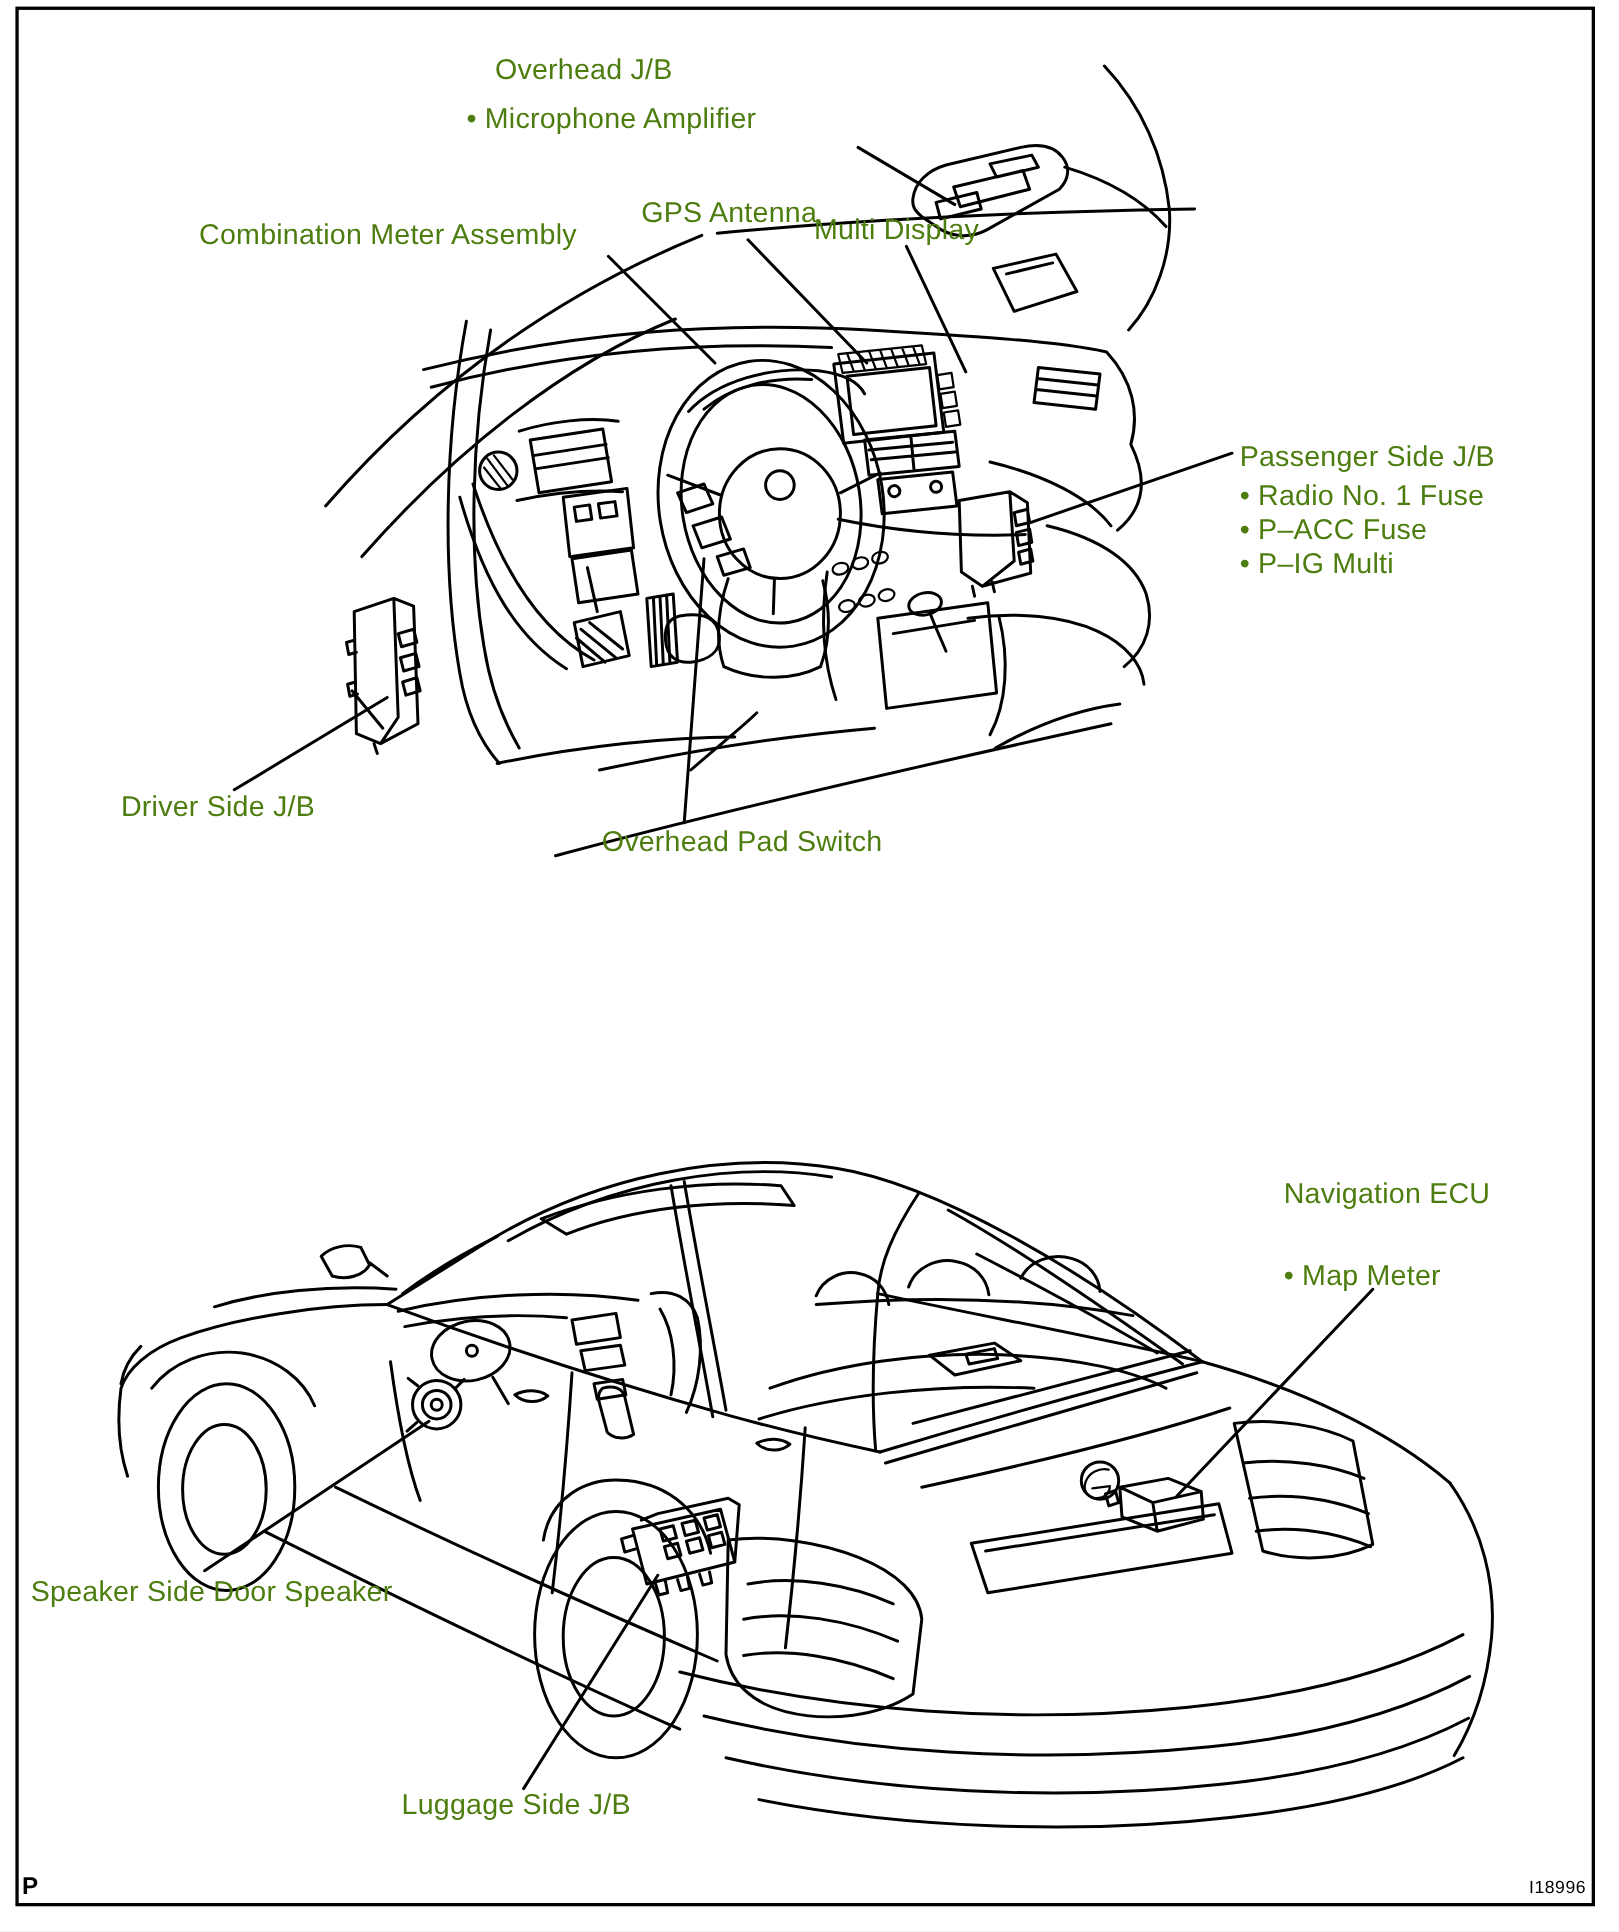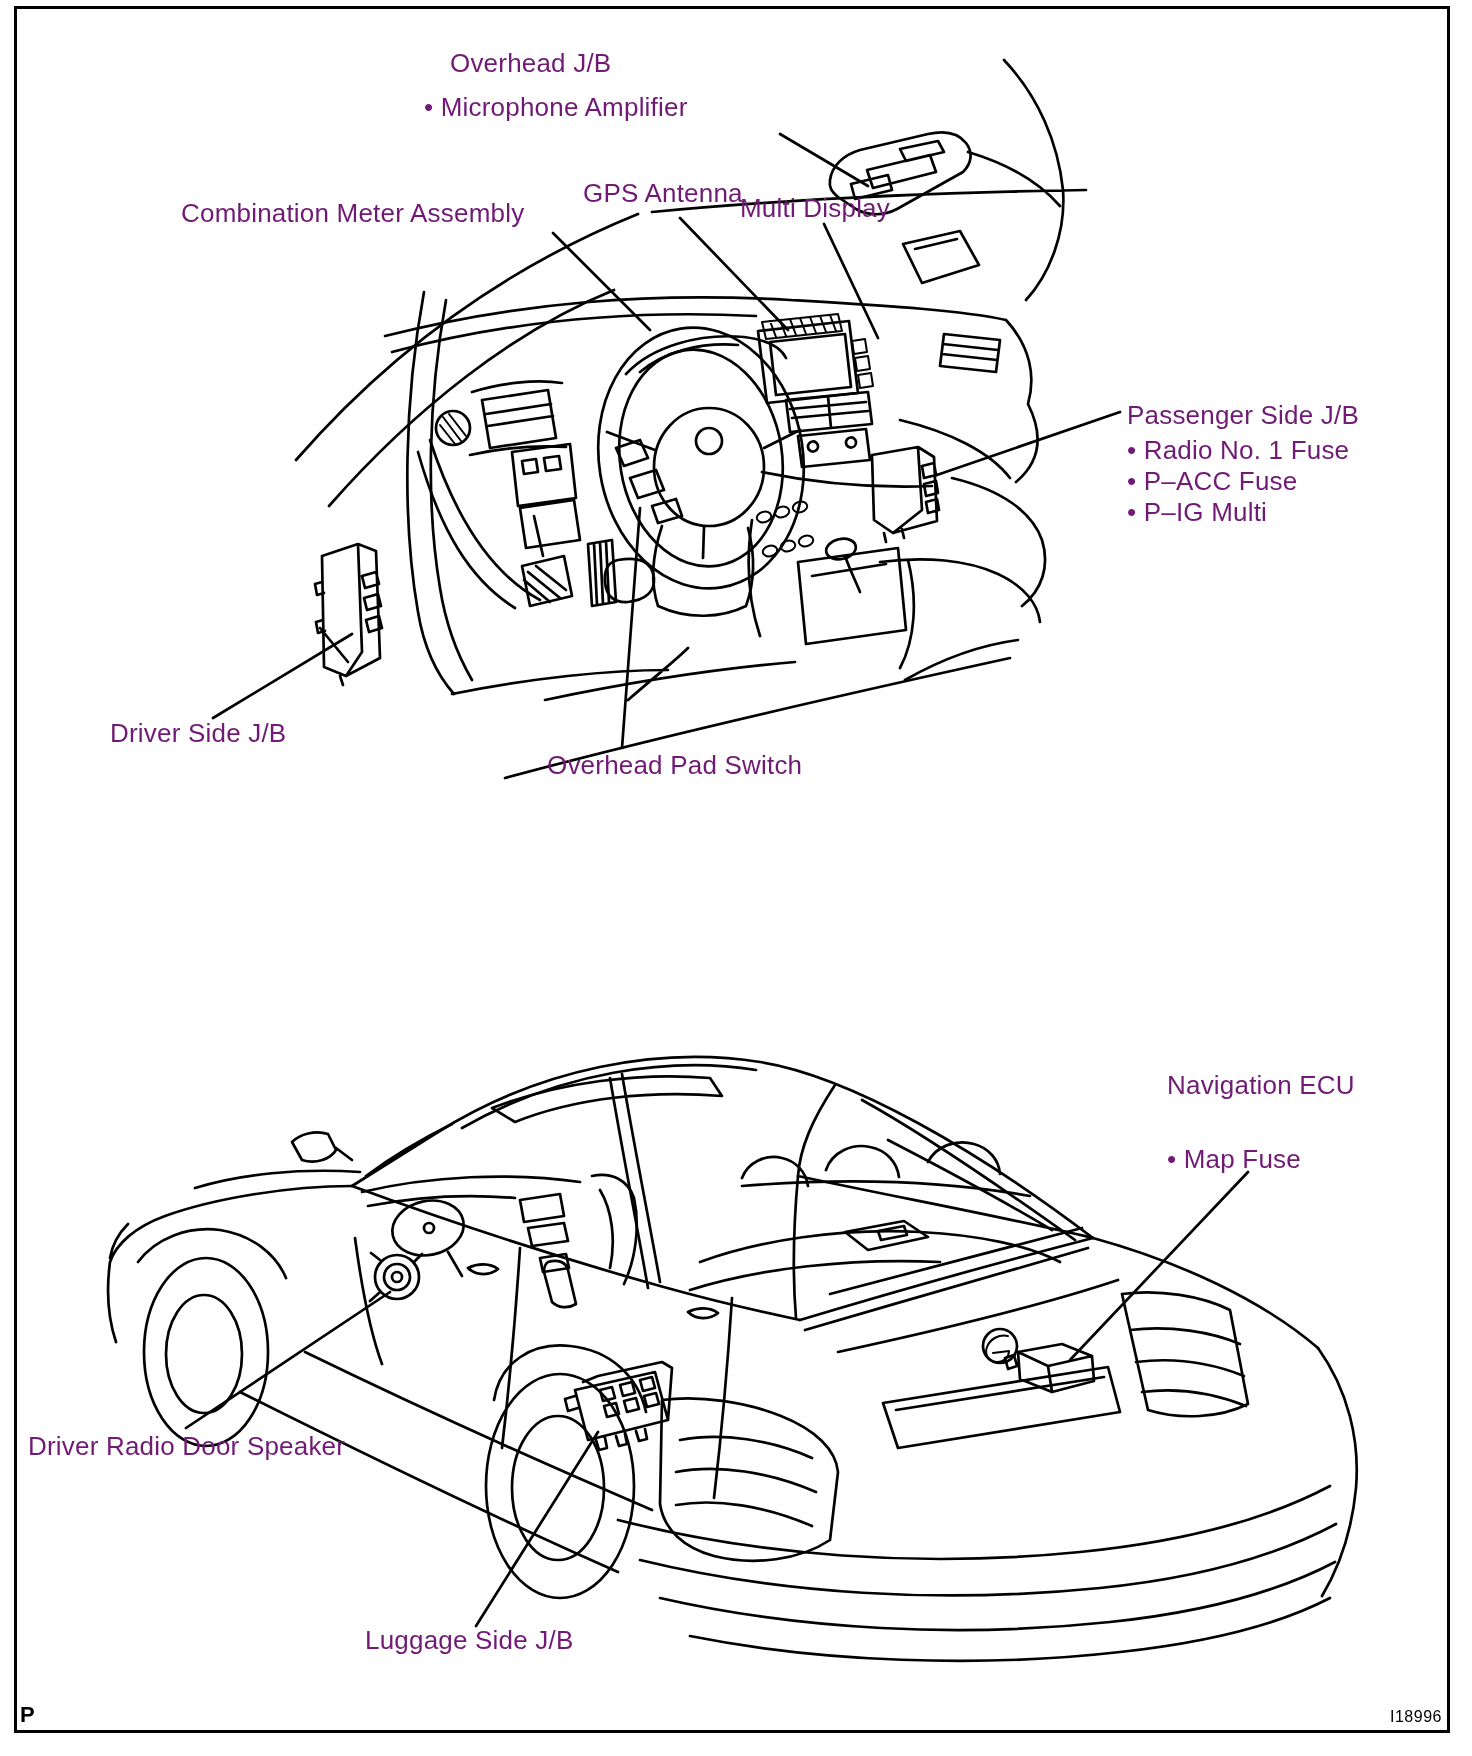--- a/index.html
+++ b/index.html
@@ -18,21 +18,21 @@
     box-sizing:border-box;
     pointer-events:none;
   }
   .art{position:absolute;left:0;top:0;}
   .lbl{
     position:absolute;
     font-size:26px;
     line-height:1.05;
     white-space:nowrap;
     letter-spacing:0.2px;
-    color:#701a75;
+    color:#4d7c0f;
   }
   .corner-p{
     position:absolute;left:20px;top:1702px;
     font-size:22px;font-weight:bold;
   }
   .fig-id{
     position:absolute;left:1390px;top:1708px;
     font-size:16px;font-weight:normal;letter-spacing:0.5px;
   }
 </style>
@@ -192,19 +192,19 @@
   <div class="lbl" style="left:583px;top:180px">GPS Antenna</div>
   <div class="lbl" style="left:740px;top:195px">Multi Display</div>
   <div class="lbl" style="left:1127px;top:402px">Passenger Side J/B</div>
   <div class="lbl" style="left:1127px;top:437px">• Radio No. 1 Fuse</div>
   <div class="lbl" style="left:1127px;top:468px">• P–ACC Fuse</div>
   <div class="lbl" style="left:1127px;top:499px">• P–IG Multi</div>
   <div class="lbl" style="left:110px;top:720px">Driver Side J/B</div>
   <div class="lbl" style="left:547px;top:752px">Overhead Pad Switch</div>
 
   <div class="lbl" style="left:1167px;top:1072px">Navigation ECU</div>
-  <div class="lbl" style="left:1167px;top:1146px">• Map Fuse</div>
-  <div class="lbl" style="left:28px;top:1433px">Driver Radio Door Speaker</div>
+  <div class="lbl" style="left:1167px;top:1146px">• Map Meter</div>
+  <div class="lbl" style="left:28px;top:1433px">Speaker Side Door Speaker</div>
   <div class="lbl" style="left:365px;top:1627px">Luggage Side J/B</div>
 
   <div class="corner-p">P</div>
   <div class="fig-id">I18996</div>
 </div>
 
 </body></html>

